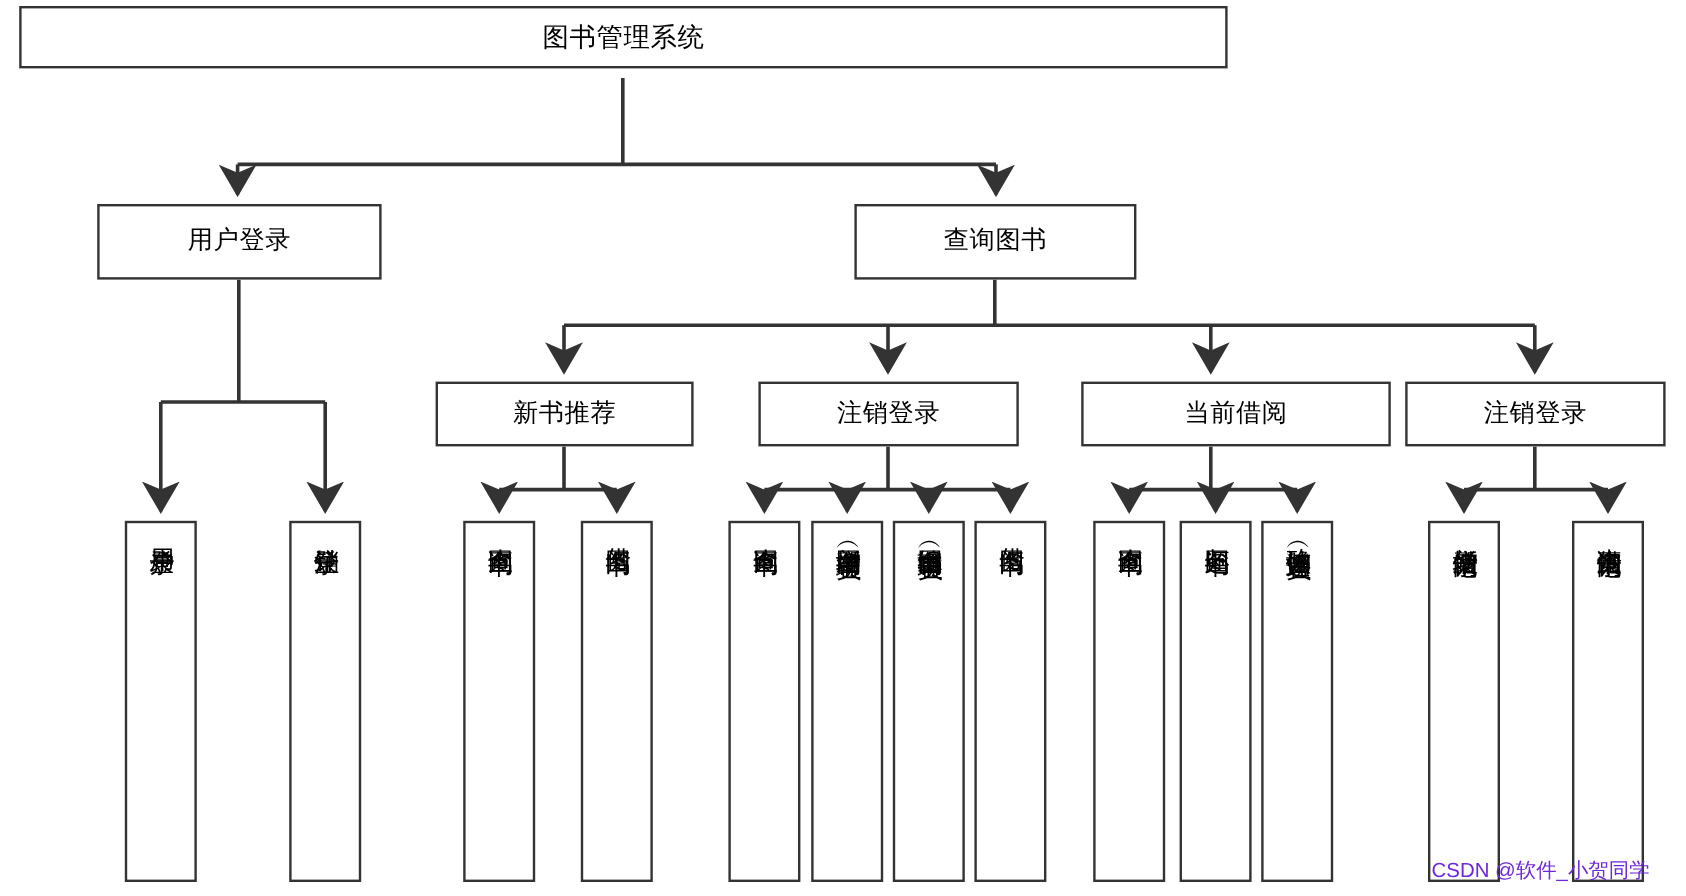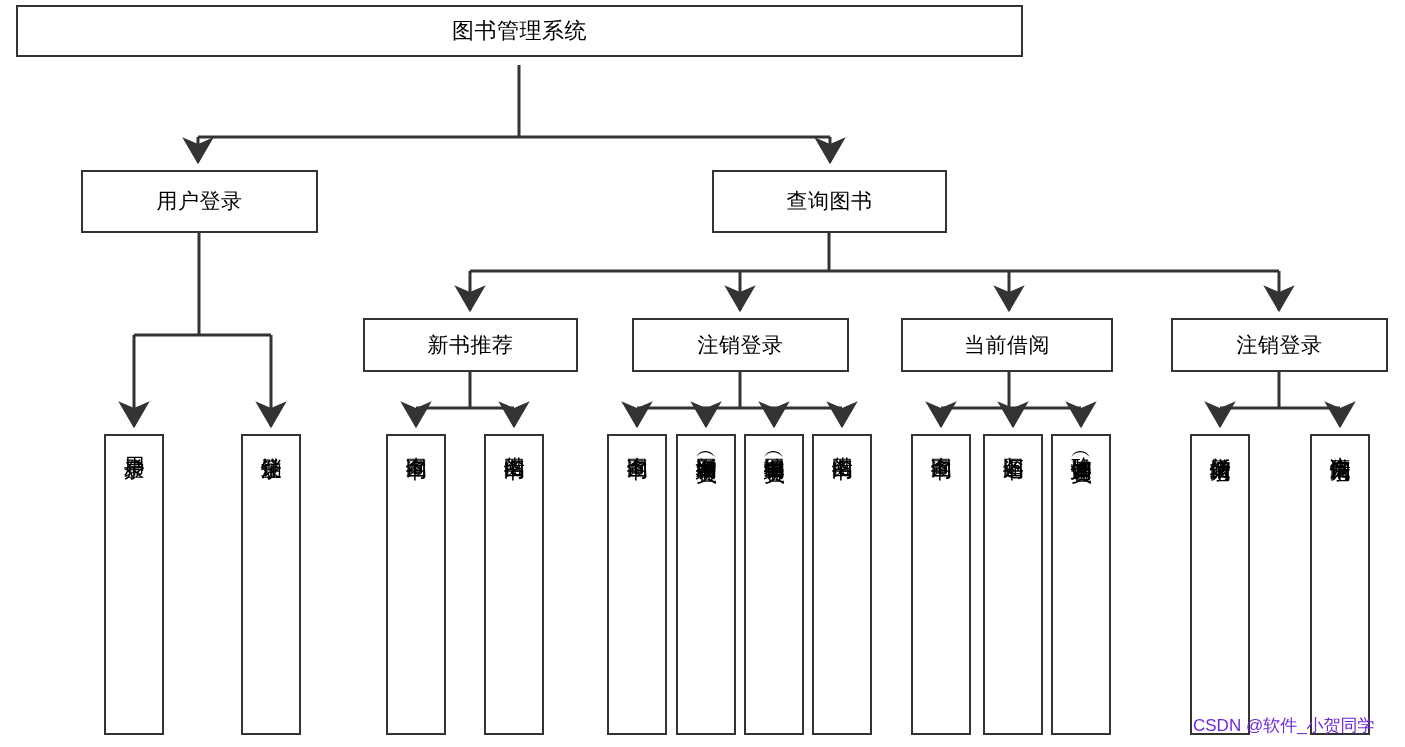--- a/index.html
+++ b/index.html
@@ -129,21 +129,21 @@
   <div class="node" style="left:712px; top:170px; width:235px; height:63px;">
     <span class="label">查询图书</span>
   </div>
 
   <div class="node" style="left:363px; top:318px; width:215px; height:54px;">
     <span class="label">新书推荐</span>
   </div>
   <div class="node" style="left:632px; top:318px; width:217px; height:54px;">
     <span class="label">注销登录</span>
   </div>
-  <div class="node" style="left:901px; top:318px; width:212px; height:54px;">
+  <div class="node" style="left:901px; top:318px; width:258px; height:54px;">
     <span class="label">当前借阅</span>
   </div>
   <div class="node" style="left:1171px; top:318px; width:217px; height:54px;">
     <span class="label">注销登录</span>
   </div>
 
   <div class="node leaf" style="left:104px; top:434px; width:60px; height:301px;">
     <span class="label">用户登录</span>
   </div>
   <div class="node leaf" style="left:241px; top:434px; width:60px; height:301px;">

